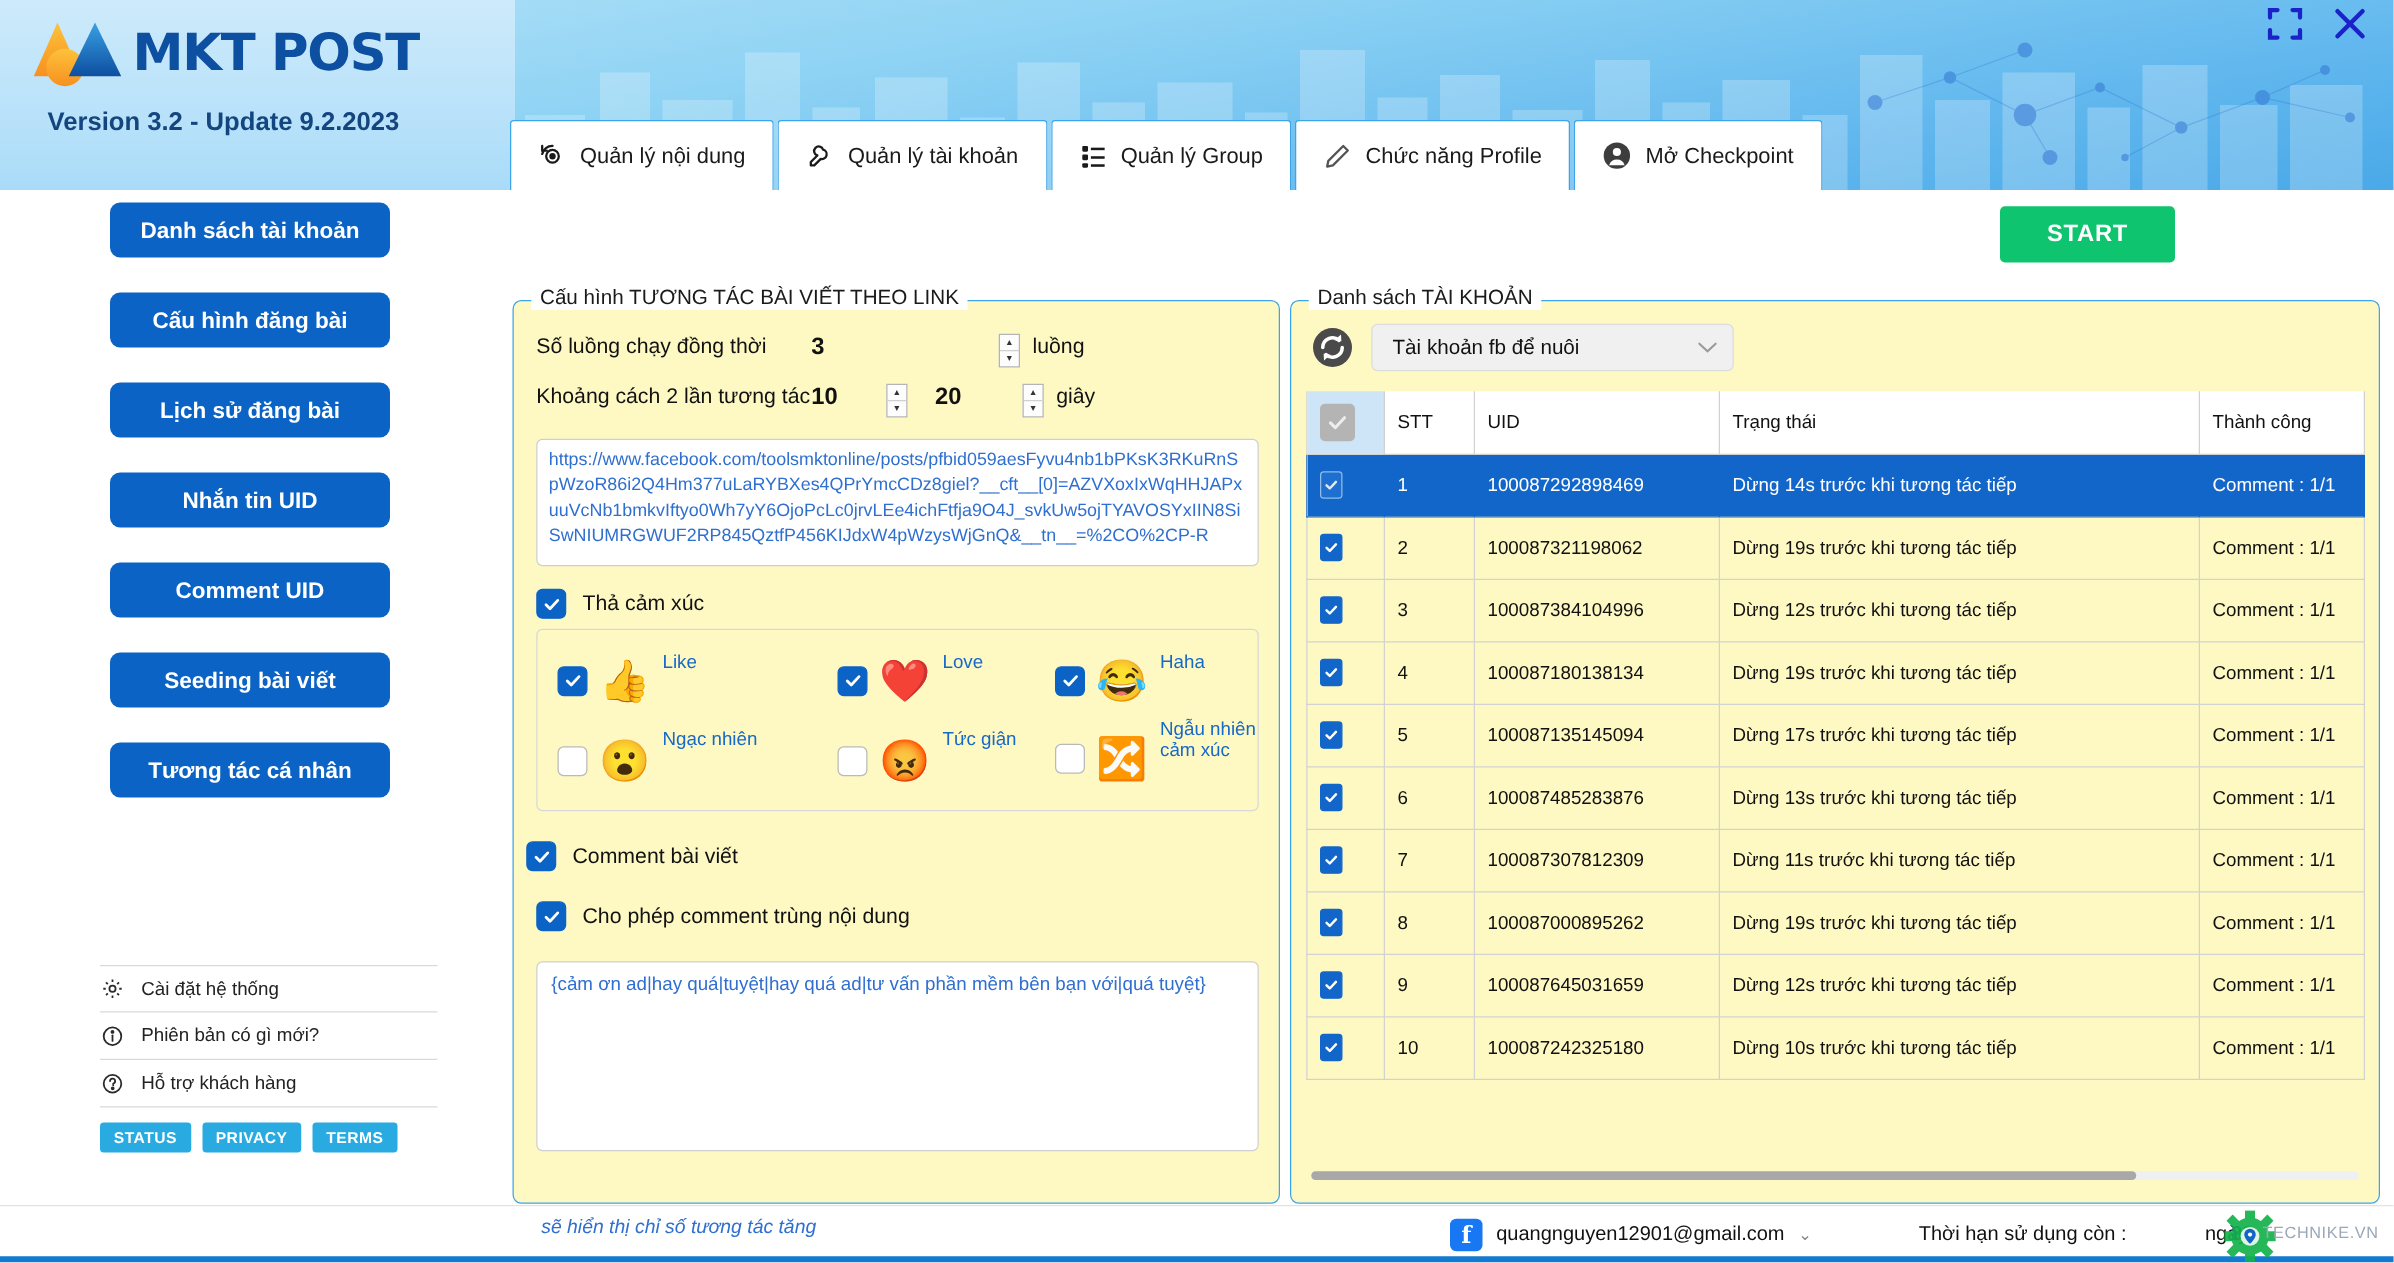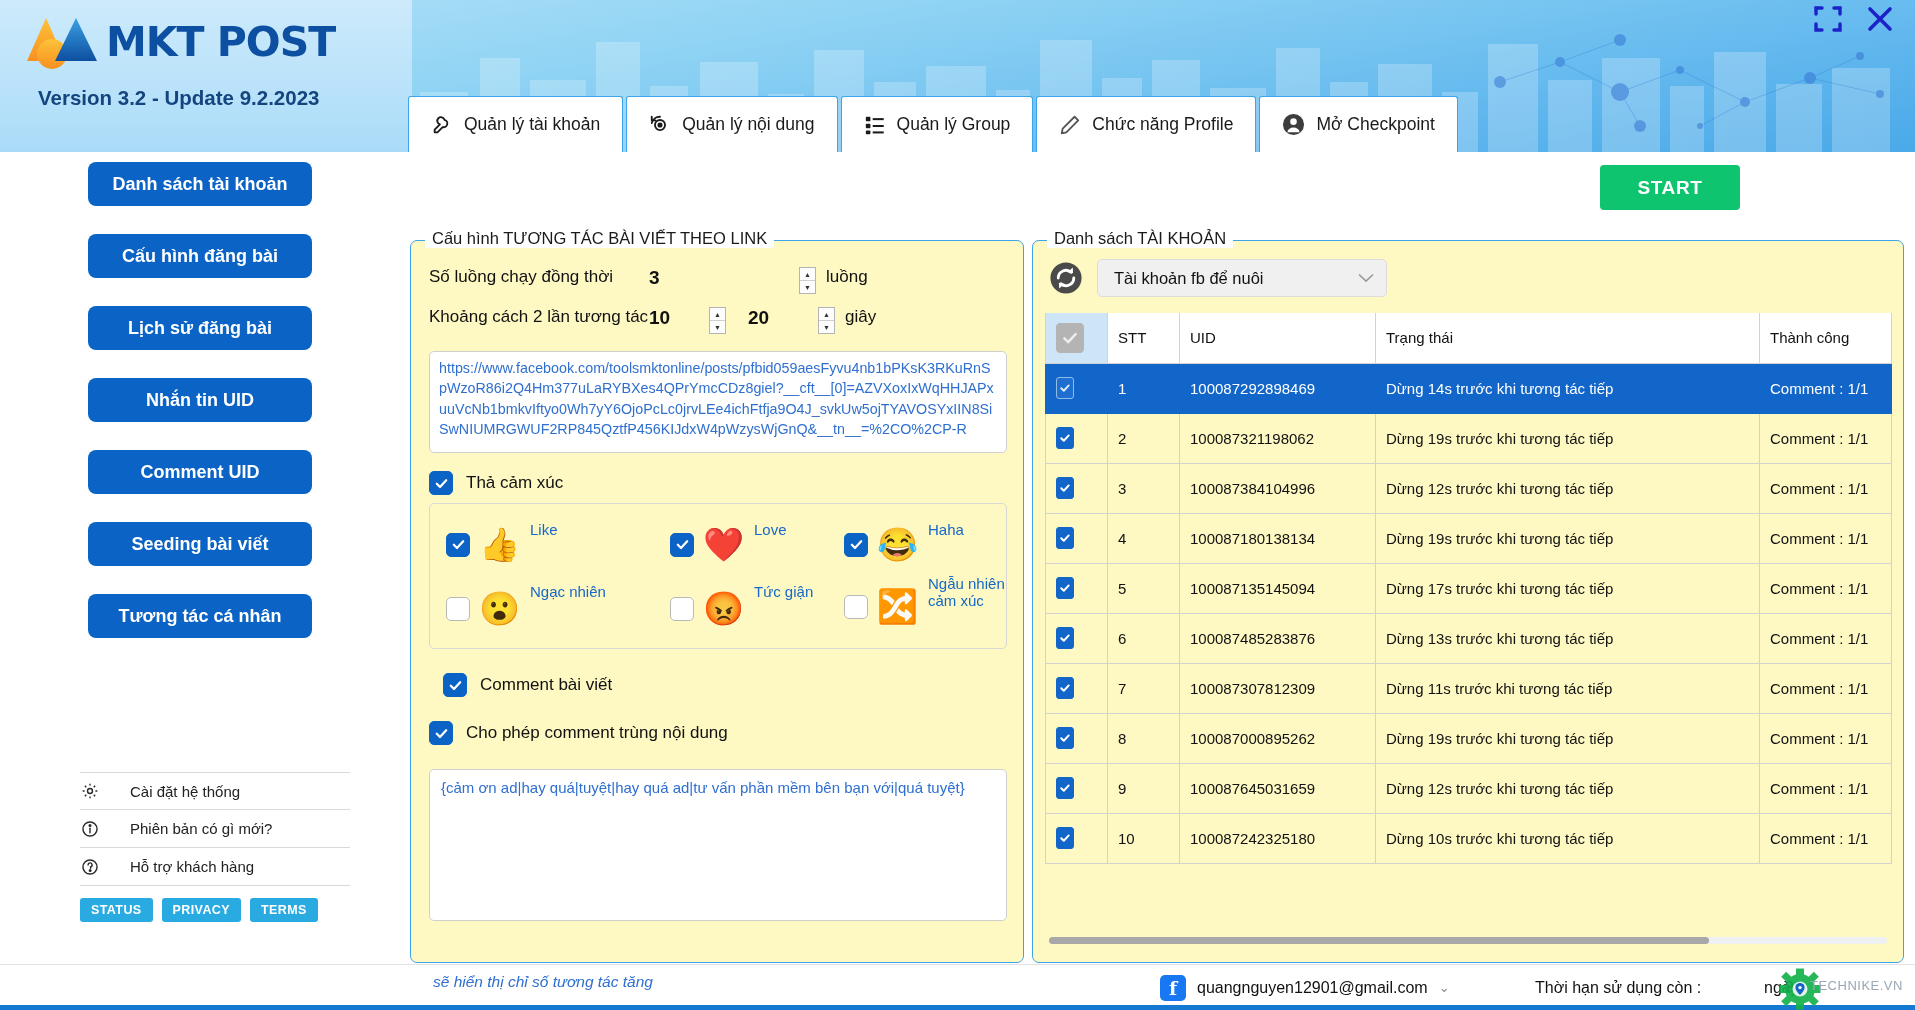--- a/index.html
+++ b/index.html
@@ -91,21 +91,21 @@
     background: #0b63c5;
     border: none; border-radius: 8px;
     color: #ffffff; font-size: 18px; font-weight: bold;
     cursor: pointer;
     font-family: "Liberation Sans", sans-serif;
   }
   .side-links {
     position: absolute; left: 80px; top: 772px; width: 270px;
   }
   .side-link {
-    display: flex; align-items: center; gap: 30px;
+    display: flex; align-items: center; gap: 13px;
     height: 38px;
     border-bottom: 1px solid #d9d9d9;
     font-size: 15px; color: #222;
     cursor: pointer;
   }
   .side-link:first-child { border-top: 1px solid #d9d9d9; }
   .side-link .licon { width: 20px; display:flex; justify-content:center; line-height:0; }
   .chips { display: flex; gap: 9px; margin-top: 12px; }
   .chip {
     background: #29abe2; color: #fff;
@@ -385,36 +385,36 @@
           <path d="M5 5 L25 25"></path>
             <path d="M25 5 L5 25"></path>
         </svg>
       </span>
     </div>
   </div>
 
   <div class="tabbar">
     <div class="tab">
       <span class="ticon">
-        <svg width="22" height="22" viewBox="0 0 24 24" fill="none" stroke="#1a1a1a" stroke-width="2" stroke-linecap="round" stroke-linejoin="round">
-          <path d="M14.7 6.3a4 4 0 1 0-5 5L4 17v3h3l5.7-5.7a4 4 0 0 0 2-8z"></path>
-        </svg>
-      </span>
-      <span>Quản lý tài khoản</span>
-    </div>
-    <div class="tab">
-      <span class="ticon">
         <svg width="22" height="22" viewBox="0 0 24 24" fill="none" stroke="#1a1a1a" stroke-width="2" stroke-linecap="round">
           <circle cx="12" cy="12" r="5.5"></circle>
             <circle cx="12" cy="12" r="1.8" fill="#1a1a1a"></circle>
           <path d="M3 10a9 9 0 0 1 9-7"></path>
             <path d="M3 3v4h4"></path>
         </svg>
       </span>
       <span>Quản lý nội dung</span>
+    </div>
+    <div class="tab">
+      <span class="ticon">
+        <svg width="22" height="22" viewBox="0 0 24 24" fill="none" stroke="#1a1a1a" stroke-width="2" stroke-linecap="round" stroke-linejoin="round">
+          <path d="M14.7 6.3a4 4 0 1 0-5 5L4 17v3h3l5.7-5.7a4 4 0 0 0 2-8z"></path>
+        </svg>
+      </span>
+      <span>Quản lý tài khoản</span>
     </div>
     <div class="tab">
       <span class="ticon">
         <svg width="22" height="22" viewBox="0 0 24 24" fill="#1a1a1a">
           <rect x="2" y="3" width="5" height="5" rx="1"></rect>
             <rect x="2" y="10.5" width="5" height="5" rx="1"></rect>
           <rect x="2" y="18" width="5" height="4" rx="1"></rect>
           <rect x="9.5" y="4.5" width="12" height="2.2"></rect>
             <rect x="9.5" y="12" width="12" height="2.2"></rect>
           <rect x="9.5" y="19" width="12" height="2.2"></rect>
@@ -567,21 +567,21 @@
         <span class="emoji-name" style="align-self:flex-start; margin-top:-8px">Tức giận</span>
       </div>
       <div class="emoji-item" style="left:414px; top:86px;">
         <span class="cb off"></span>
         <span class="emoji-glyph" style="color:#1668c9; font-weight:bold;">🔀</span>
         <span class="emoji-name" style="align-self:flex-start; margin-top:-14px">Ngẫu nhiên
 cảm xúc</span>
       </div>
     </div>
 
-    <div class="cbrow" style="position:absolute; left:32px; top:432px;">
+    <div class="cbrow" style="position:absolute; left:10px; top:432px;">
       <span class="cb">
         <svg width="15" height="15" viewBox="0 0 16 16" fill="none" stroke="#fff" stroke-width="2.4" stroke-linecap="round" stroke-linejoin="round">
             <path d="M3 8.3 L6.4 11.7 L13 4.6"></path>
           </svg>
       </span>
       <span class="cb-label">Comment bài viết</span>
     </div>
     <div class="cbrow" style="position:absolute; left:18px; top:480px;">
       <span class="cb">
         <svg width="15" height="15" viewBox="0 0 16 16" fill="none" stroke="#fff" stroke-width="2.4" stroke-linecap="round" stroke-linejoin="round">

